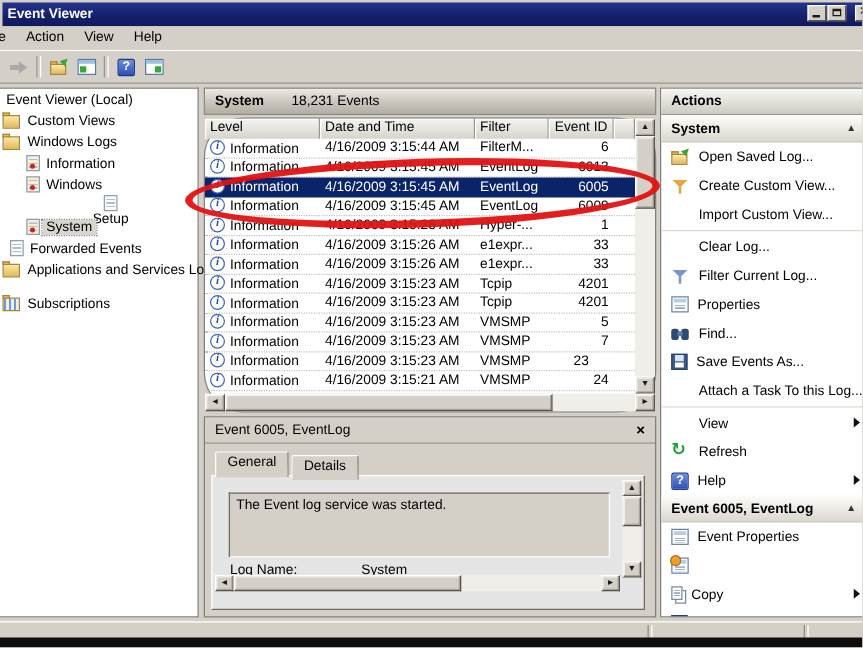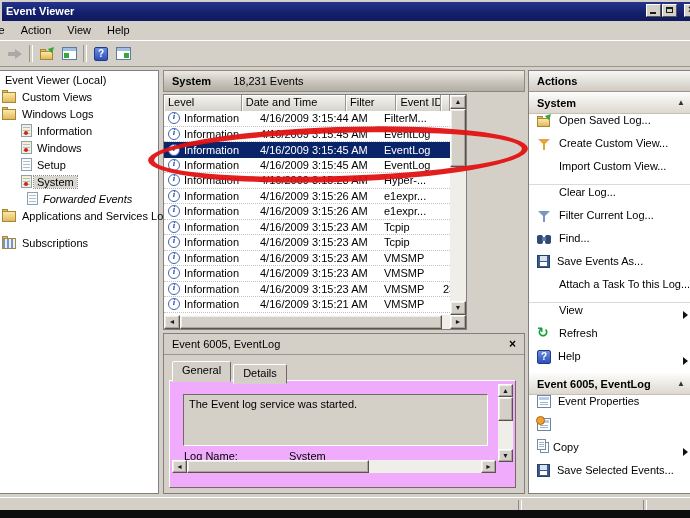--- a/index.html
+++ b/index.html
@@ -56,21 +56,21 @@
   .ti-log::before,.ti-log-red::before{content:"";position:absolute;left:1px;right:1px;top:2px;height:8px;background:repeating-linear-gradient(#a9c0d8 0 1px,transparent 1px 3px);}
   .ti-log-red{background:#f9f0cd;}
   .ti-log-red::after{content:"";position:absolute;left:2px;top:6px;width:4px;height:4px;border-radius:50%;background:#cc2222;}
 
   
   #center-header{position:absolute;left:163px;top:70px;width:362px;height:22px;box-sizing:border-box;
     background:linear-gradient(180deg,#edebe5 0%,#c9c5bc 55%,#b2aea4 100%);border:1px solid #8d897f;
     display:flex;align-items:center;}
   #center-header .hname{font-weight:bold;padding:0 8px 0 8px;}
   #center-header .hcount{padding-left:14px;}
-  #table-frame{left:163px;top:94px;width:304px;height:236px;}
+  #table-frame{left:163px;top:94px;width:362px;height:236px;border-radius:32px;}
   .thead{position:absolute;left:0;top:0;right:16px;height:16px;display:flex;}
   .hcell{height:16px;box-sizing:border-box;background:linear-gradient(#f5f4f0,#d7d4cd);
     border-right:1px solid #9a958d;box-shadow:inset 1px 1px 0 #fff;padding:1px 4px 0 4px;white-space:nowrap;overflow:hidden;}
   .hcell.num{text-align:right;}
   #tbody{position:absolute;left:0;top:16px;right:16px;bottom:14px;overflow:hidden;}
   .trow{height:15.5px;display:flex;align-items:center;border-bottom:1px dotted #c2c2c2;box-sizing:border-box;}
   .trow .cell{padding:0 4px;white-space:nowrap;overflow:hidden;box-sizing:border-box;flex:none;}
   .trow.selected{background:#0a246a;color:#fff;border-bottom:none;}
   .lv-ic{display:inline-block;width:12px;height:12px;border-radius:50%;background:#fff;border:1px solid #3f67b1;
     box-sizing:border-box;position:relative;vertical-align:-2px;margin-right:4px;}
@@ -86,40 +86,40 @@
   #preview-panel{left:163px;top:333px;width:362px;height:161px;background:#d4d0c8;}
   .pv-header{position:absolute;left:0;right:0;top:0;height:21px;border-bottom:1px solid #9a958d;
     display:flex;align-items:center;padding:0 8px;box-sizing:border-box;background:#d4d0c8;}
   .pv-title{flex:1;}
   .pv-close{font-weight:bold;font-size:12px;line-height:12px;}
   .tabs{position:absolute;left:8px;top:27px;height:20px;display:flex;align-items:flex-end;}
   .tab{background:#d4d0c8;border:1px solid;border-color:#fff #6f6a63 transparent #fff;border-radius:2px 2px 0 0;
     padding:2px 9px 3px 9px;margin-right:2px;position:relative;}
   .tab.active{z-index:3;padding-bottom:5px;top:1px;}
   .tab.inactive{top:3px;height:13px;z-index:1;}
-  .tabpage{position:absolute;left:5px;right:8px;top:46px;bottom:5px;background:#f0abfc;
+  .tabpage{position:absolute;left:5px;right:8px;top:46px;bottom:5px;background:#e5e5e5;
     border:1px solid;border-color:#fff #6f6a63 #6f6a63 #fff;box-sizing:border-box;}
   .msgbox{position:absolute;left:13px;top:13px;width:305px;height:52px;background:#d4d0c8;
     border:1px solid;border-color:#6f6a63 #fff #fff #6f6a63;padding:3px 5px;box-sizing:border-box;}
   .fieldrow{position:absolute;left:14px;top:69px;white-space:nowrap;}
   .f-label{display:inline-block;width:105px;}
   
   #pv-up{right:2px;top:3px;width:15px;height:13px;} #pv-down{right:2px;top:68px;width:15px;height:13px;}
   #pv-vtrack{right:2px;top:16px;width:15px;height:52px;} #pv-vthumb{right:2px;top:16px;width:15px;height:24px;}
   #ph-left{left:2px;bottom:14px;width:15px;height:13px;} #ph-right{right:19px;bottom:14px;width:15px;height:13px;}
   #ph-track{left:17px;right:34px;bottom:14px;height:13px;} #ph-thumb{left:17px;bottom:14px;width:182px;height:13px;}
 
   
   #actions-panel{left:528px;top:70px;width:164px;height:424px;overflow:hidden;}
   .act-title{height:20px;background:linear-gradient(#f8f7f4,#cfcbc3);border-bottom:1px solid #9a958d;
     font-weight:bold;display:flex;align-items:center;padding-left:8px;}
   .sec-h{height:21px;background:linear-gradient(#fdfdfb,#dcd8cf);border-bottom:1px solid #c5c1b8;
     font-weight:bold;display:flex;align-items:center;padding:0 6px 0 8px;}
   .sec-h .collapse{margin-left:auto;font-size:8px;color:#333;}
-  .act-item{height:23px;display:flex;padding-left:8px;position:relative;white-space:nowrap;}
+  .act-item{height:23px;display:flex;align-items:center;padding-left:8px;position:relative;white-space:nowrap;}
   .act-item .ai{margin-right:7px;}
   .act-sep{border-top:1px solid #dedad2;margin:1px 0;}
   .subarrow{position:absolute;right:3px;top:7px;width:0;height:0;border-top:4px solid transparent;
     border-bottom:4px solid transparent;border-left:5px solid #111;}
   .ai{display:inline-block;position:relative;width:15px;height:14px;flex:none;}
   .ai-folder-open::before{content:"";position:absolute;left:0;top:2px;width:6px;height:3px;background:#e8c061;border:1px solid #a88734;border-bottom:none;box-sizing:border-box;}
   .ai-folder-open::after{content:"";position:absolute;left:0;top:4px;right:2px;bottom:1px;background:linear-gradient(#fbe9a8,#e2b95a);border:1px solid #a88734;box-sizing:border-box;}
   .ai-folder-open .spark{position:absolute;right:0;top:-1px;width:0;height:0;border-top:3px solid transparent;border-bottom:3px solid transparent;border-left:6px solid #3aa63a;transform:rotate(-45deg);z-index:2;}
   .ai-funnel-yellow::before,.ai-funnel-blue::before{content:"";position:absolute;left:1px;top:2px;
     border-left:6px solid transparent;border-right:6px solid transparent;border-top:6px solid #e8a33d;}
@@ -201,29 +201,29 @@
         <span class="lbl">Windows Logs</span>
       </div>
       <div class="tree-item" style="padding-left: 19px;">
         <span class="ti ti-log-red"></span>
         <span class="lbl">Information</span>
       </div>
       <div class="tree-item" style="padding-left: 19px;">
         <span class="ti ti-log-red"></span>
         <span class="lbl">Windows</span>
       </div>
-      <div class="tree-item" style="padding-left: 19px;">
+      <div class="tree-item" style="padding-left: 19px; flex-direction: column;">
         <span class="ti ti-log"></span>
         <span class="lbl">Setup</span>
       </div>
       <div class="tree-item selected" style="padding-left: 19px;">
         <span class="ti ti-log-red"></span>
         <span class="lbl">System</span>
       </div>
-      <div class="tree-item" style="padding-left: 25px; font-style: italic;">
+      <div class="tree-item" style="padding-left: 6px;">
         <span class="ti ti-log"></span>
         <span class="lbl">Forwarded Events</span>
       </div>
       <div class="tree-item" style="padding-left: 2px;">
         <span class="ti ti-folder"></span>
         <span class="lbl">Applications and Services Logs</span>
       </div>
       <div class="tree-item" style="padding-left: 2px; margin-top: 10px;">
         <span class="ti ti-folder-grid"></span>
         <span class="lbl">Subscriptions</span>
@@ -307,21 +307,21 @@
         <div class="trow">
           <span class="cell" style="width: 92px;"><span class="lv-ic"></span><span>Information</span></span>
           <span class="cell" style="width: 124px;">4/16/2009 3:15:23 AM</span>
           <span class="cell" style="width: 59px;">VMSMP</span>
           <span class="cell" style="width: 52px; text-align: right;">7</span>
         </div>
         <div class="trow">
           <span class="cell" style="width: 92px;"><span class="lv-ic"></span><span>Information</span></span>
           <span class="cell" style="width: 124px;">4/16/2009 3:15:23 AM</span>
           <span class="cell" style="width: 59px;">VMSMP</span>
-          <span class="cell" style="width: 52px; text-align: left;">23</span>
+          <span class="cell" style="width: 52px; text-align: center;">23</span>
         </div>
         <div class="trow">
           <span class="cell" style="width: 92px;"><span class="lv-ic"></span><span>Information</span></span>
           <span class="cell" style="width: 124px;">4/16/2009 3:15:21 AM</span>
           <span class="cell" style="width: 59px;">VMSMP</span>
           <span class="cell" style="width: 52px; text-align: right;">24</span>
         </div>
       </div>
     <div class="sb-btn" id="tv-up">▲</div>
     <div class="sb-track" id="tv-track"></div>
@@ -386,20 +386,24 @@
         <div class="act-sep"></div>
         <div class="act-item">
           <span class="ai ai-none"></span>
           <span>Clear Log...</span>
         </div>
         <div class="act-item">
           <span class="ai ai-funnel-blue"></span>
           <span>Filter Current Log...</span>
         </div>
         <div class="act-item">
+          <span class="ai ai-properties"></span>
+          <span>Properties</span>
+        </div>
+        <div class="act-item">
           <span class="ai ai-binoculars"></span>
           <span>Find...</span>
         </div>
         <div class="act-item">
           <span class="ai ai-floppy"></span>
           <span>Save Events As...</span>
         </div>
         <div class="act-item">
           <span class="ai ai-none"></span>
           <span>Attach a Task To this Log...</span>

